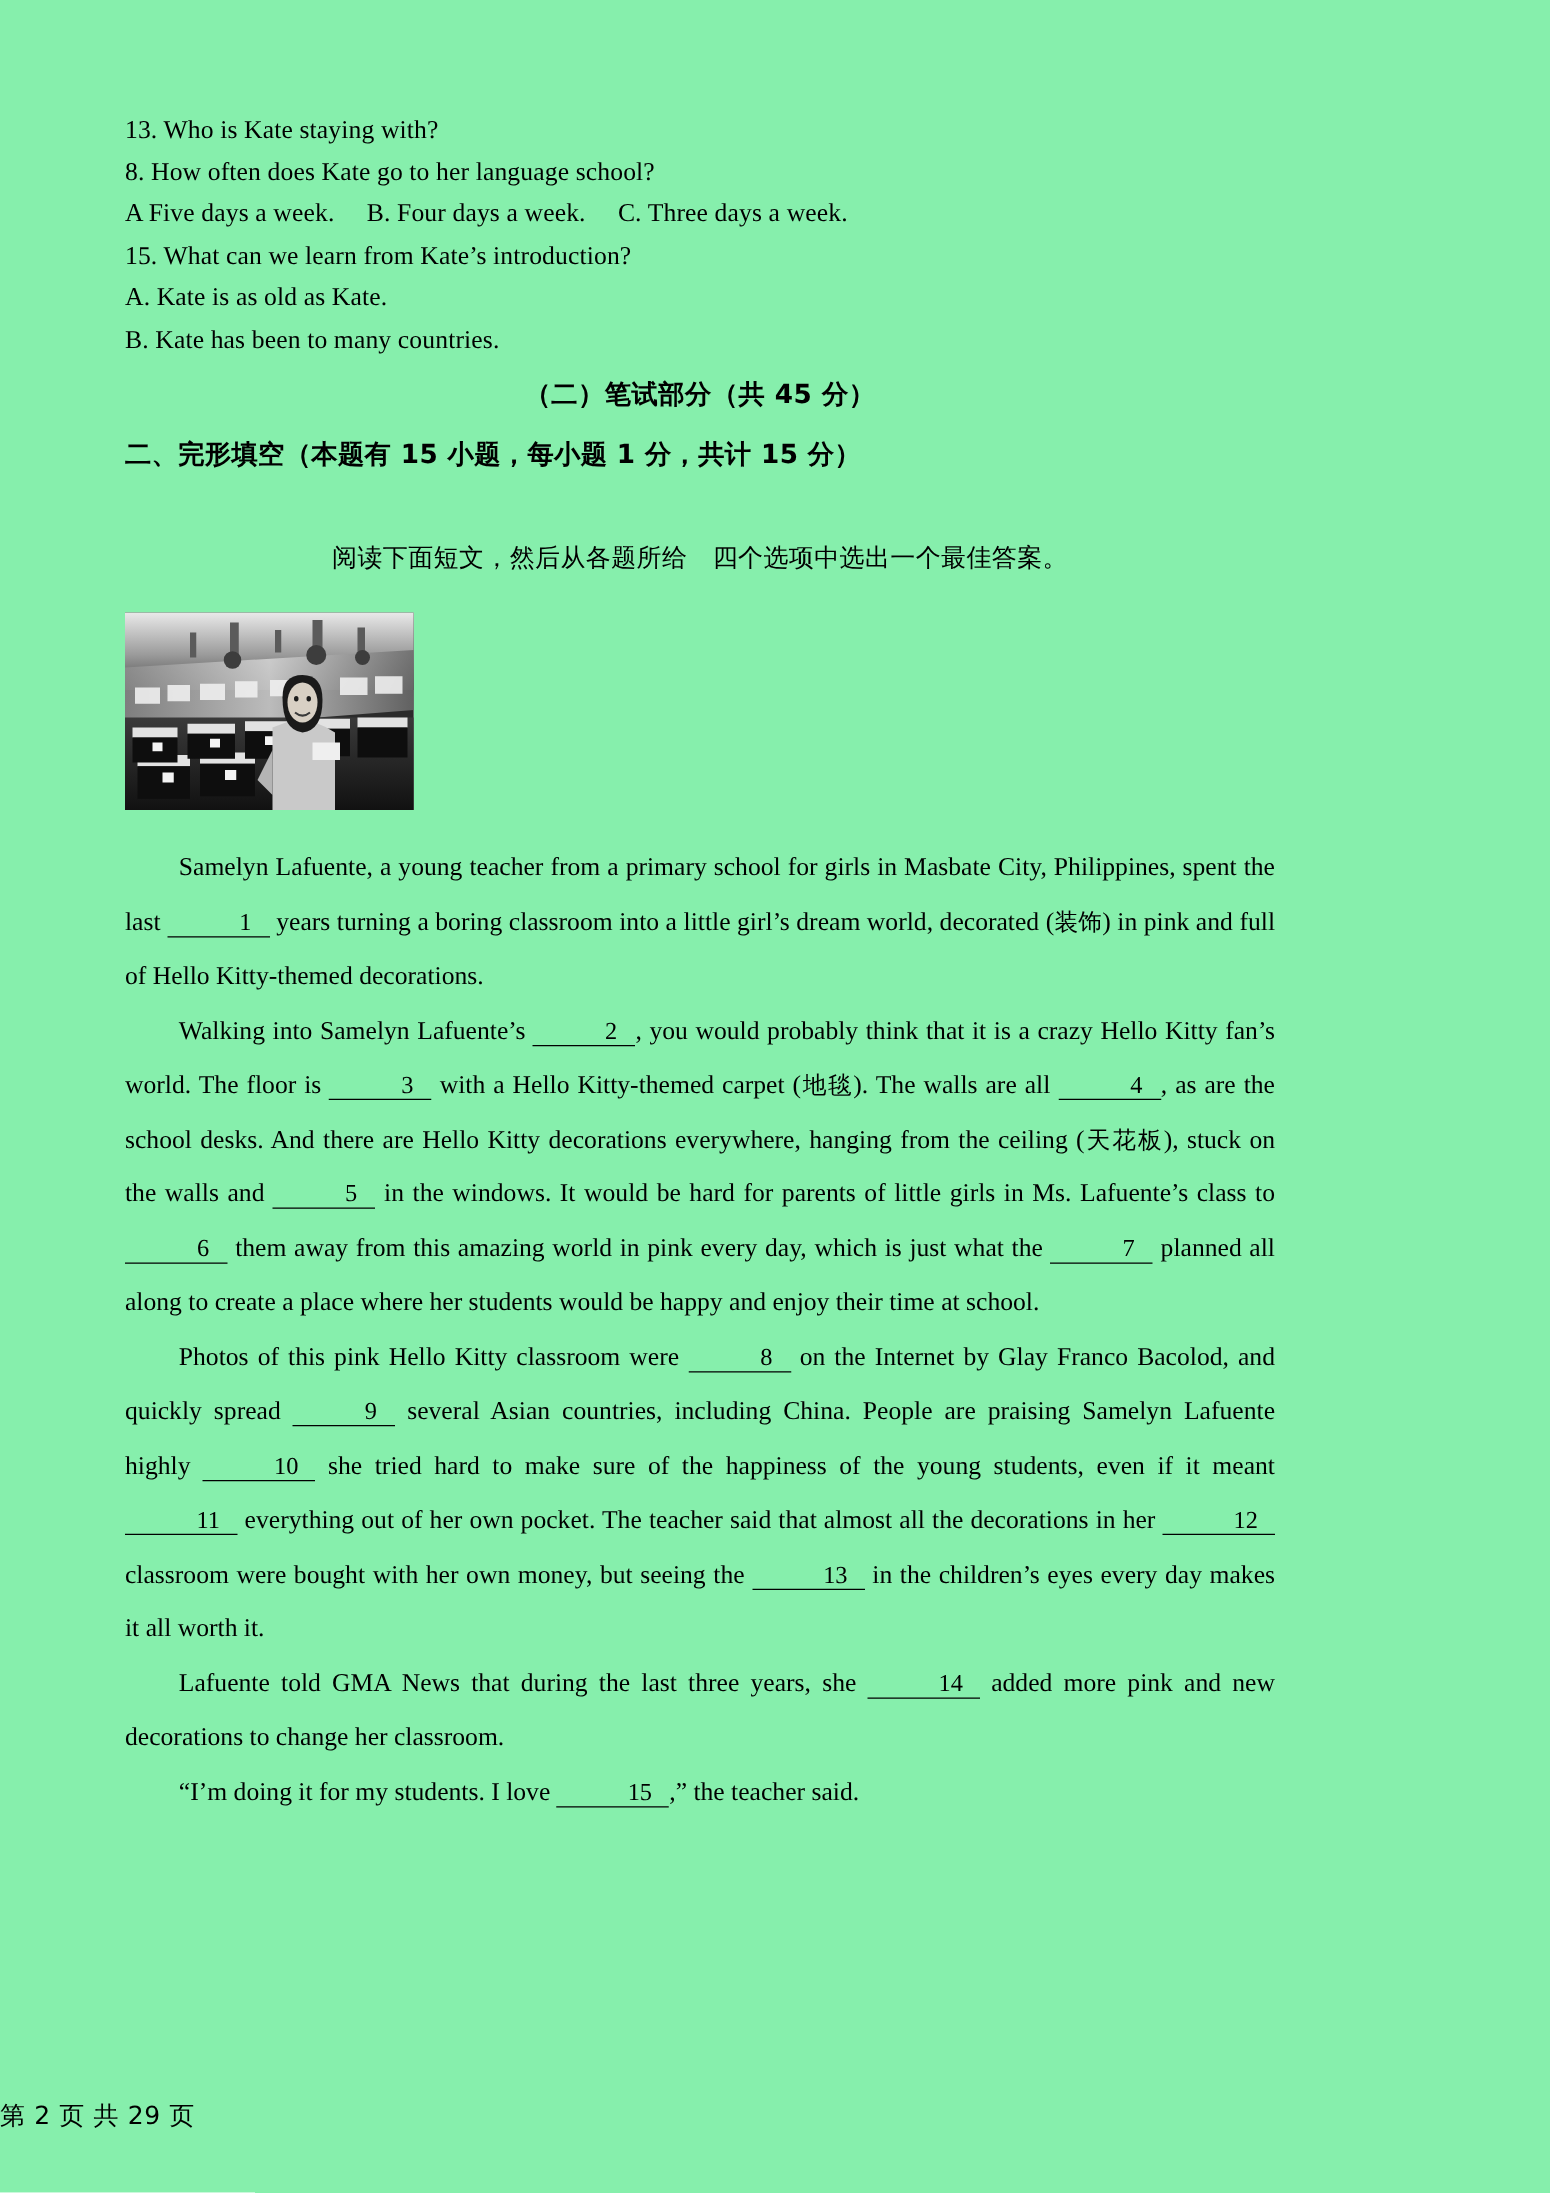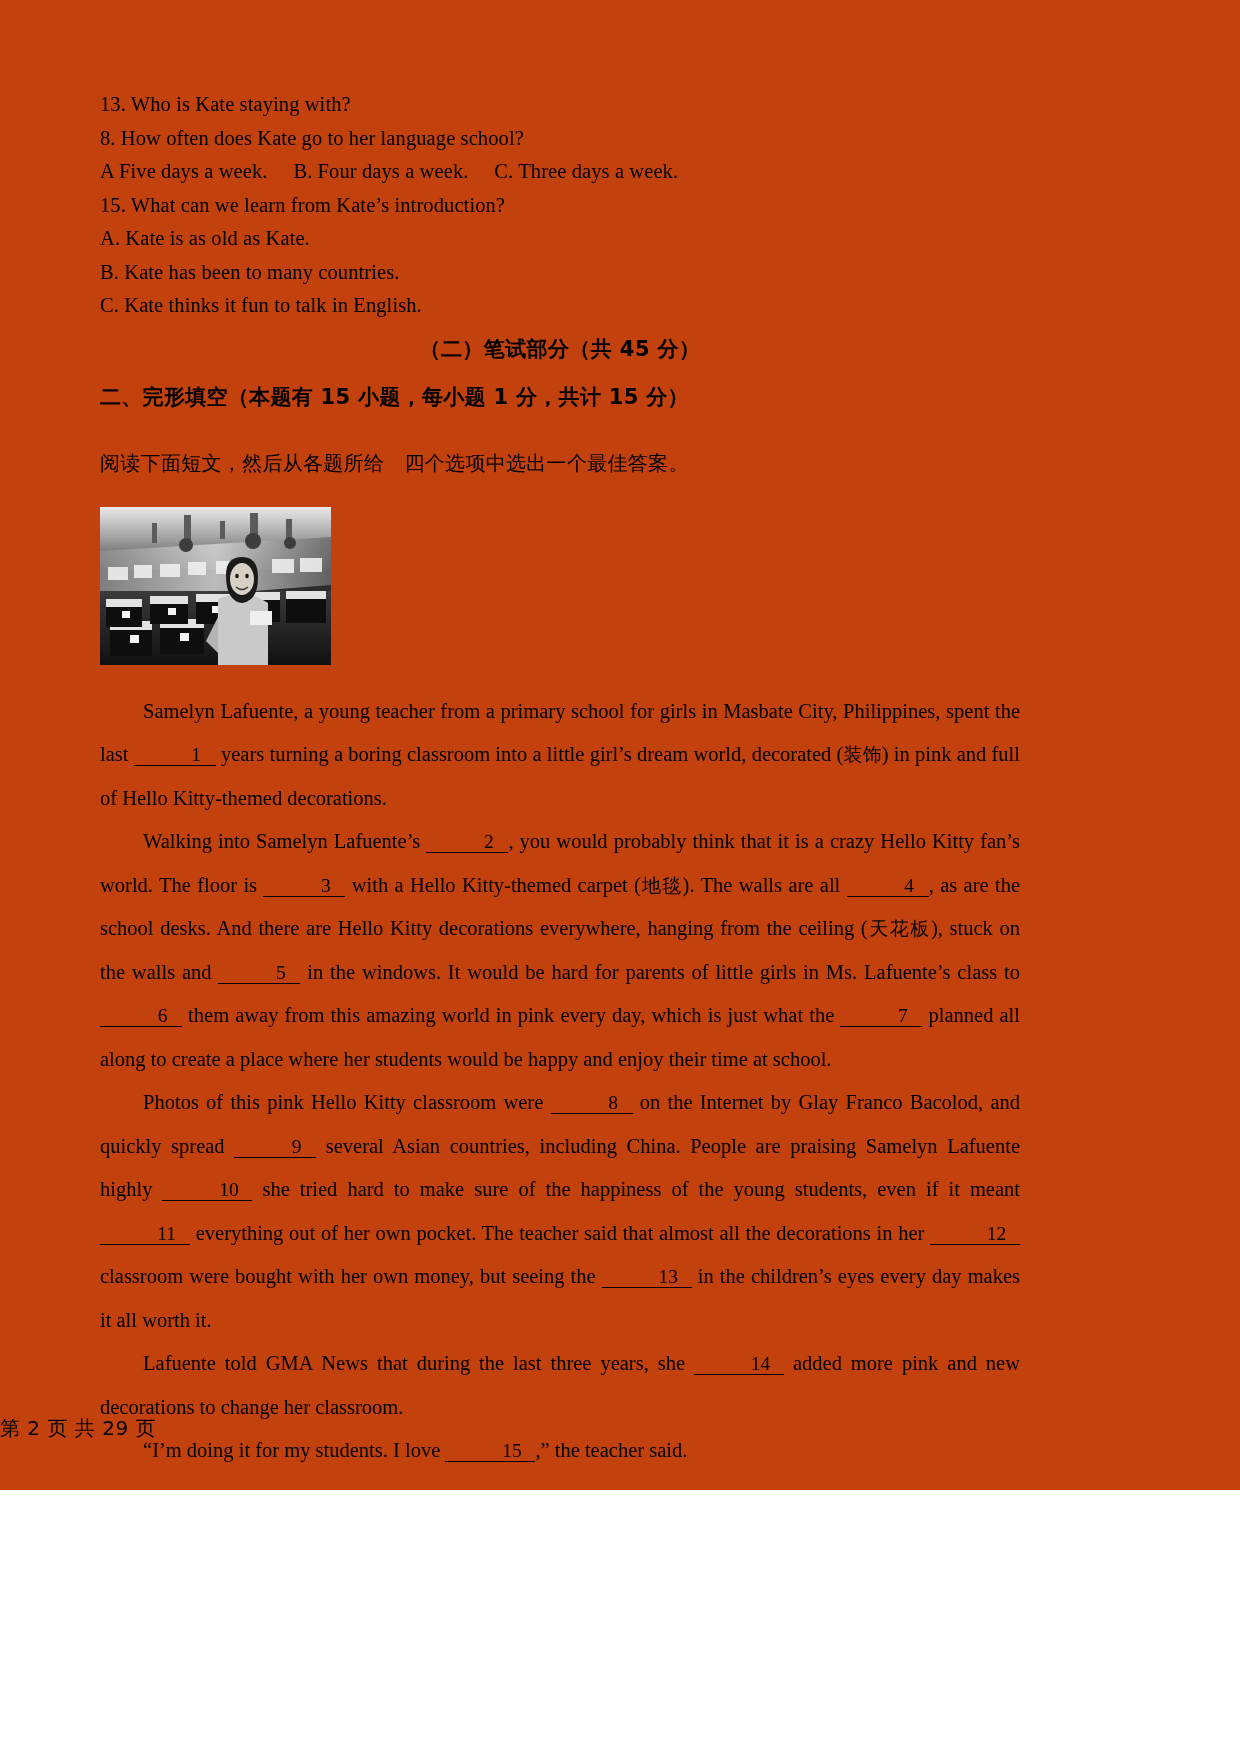--- a/index.html
+++ b/index.html
@@ -3,22 +3,22 @@
 <meta charset="utf-8">
 <style>
   html, body {
     margin: 0;
     padding: 0;
     background: #ffffff;
   }
   .page {
     position: relative;
     width: 1240px;
-    height: 1490px;
-    background: #c2410c;
+    height: 1754px;
+    background: #86efac;
     font-family: "Liberation Serif", "DejaVu Serif", serif;
     color: #000000;
     box-sizing: border-box;
     overflow: hidden;
   }
   .content {
     position: absolute;
     left: 100px;
     top: 88px;
     width: 920px;
@@ -48,22 +48,23 @@
     font-weight: bold;
     font-family: "DejaVu Sans", "Liberation Sans", sans-serif;
     margin-top: 20px;
     letter-spacing: 0.3px;
   }
 
   
   .directions {
     font-size: 20px;
     font-family: "DejaVu Sans", "Liberation Sans", sans-serif;
-    margin-top: 39px;
+    margin-top: 56px;
     letter-spacing: 0.3px;
+    text-align: center;
   }
 
   
   .photo-wrap {
     margin-top: 30px;
   }
   .photo {
     width: 231px;
     height: 158px;
     display: block;
@@ -116,21 +117,20 @@
 
   <div class="content">
 
     <div>
       <div class="q-line">13. Who is Kate staying with?</div>
       <div class="q-line">8. How often does Kate go to her language school?</div>
       <div class="q-line">A Five days a week.  B. Four days a week.  C. Three days a week.</div>
       <div class="q-line">15. What can we learn from Kate’s introduction?</div>
       <div class="q-line">A. Kate is as old as Kate.</div>
       <div class="q-line">B. Kate has been to many countries.</div>
-      <div class="q-line">C. Kate thinks it fun to talk in English.</div>
     </div>
 
     <div class="section-center">（二）笔试部分（共 45 分）</div>
 
     <div class="part-heading">二、完形填空（本题有 15 小题，每小题 1 分，共计 15 分）</div>
 
     <div class="directions">阅读下面短文，然后从各题所给　四个选项中选出一个最佳答案。</div>
 
     <div class="photo-wrap">
       <svg class="photo" viewBox="0 0 231 158" preserveAspectRatio="none">

